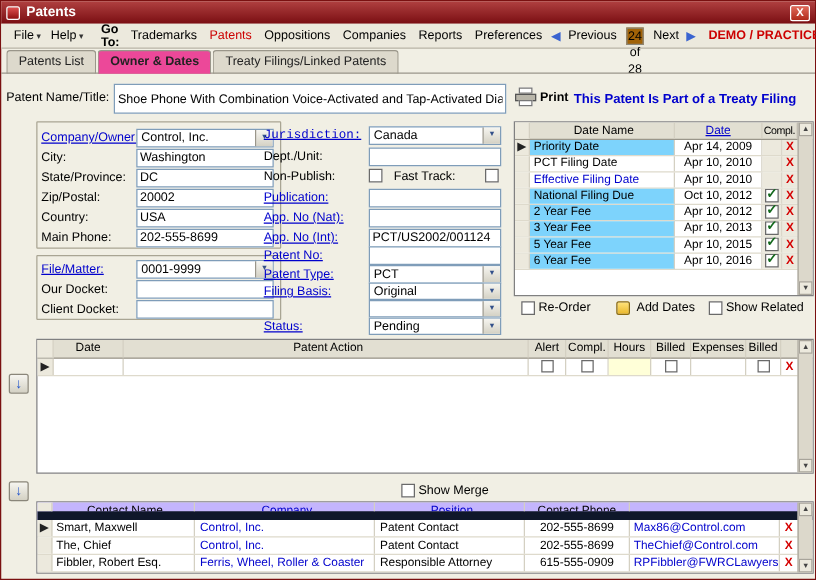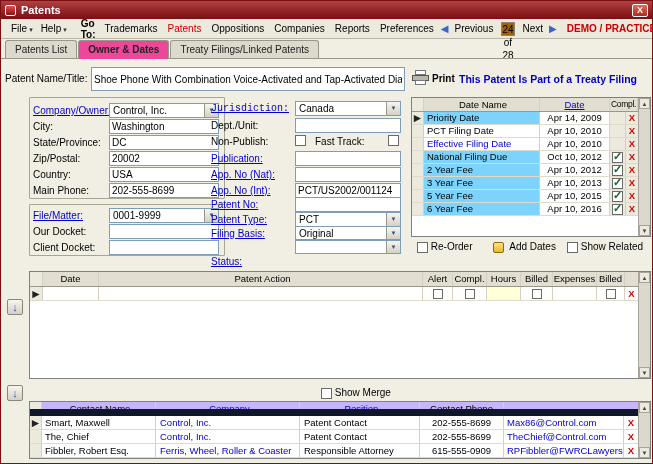--- a/index.html
+++ b/index.html
@@ -222,20 +222,24 @@
   <span class="lbl linklbl" style="left:210px; top:227px; width:80px;">Filing Basis:</span>
   <div class="combo" style="left:294px; top:225px; width:106px; height:14px;">
       <span class="val">Original</span>
       <span class="btn">▼</span>
     </div>
   <div class="combo" style="left:294px; top:239px; width:106px; height:14px;">
       <span class="val"></span>
       <span class="btn">▼</span>
     </div>
   <span class="lbl linklbl" style="left:210px; top:255px; width:80px;">Status:</span>
+  <div class="combo" style="left:294px; top:253px; width:106px; height:14px;">
+      <span class="val">Pending</span>
+      <span class="btn">▼</span>
+    </div>
 
   <div class="dates-table">
     <div class="dhead">
       <span class="dc c-sel"></span>
       <span class="dc c-dn">Date Name</span>
       <span class="dc c-dd linktext u">Date</span>
       <span class="dc c-dcx">Compl.</span>
     </div>
     <div>
         <div class="drow">

